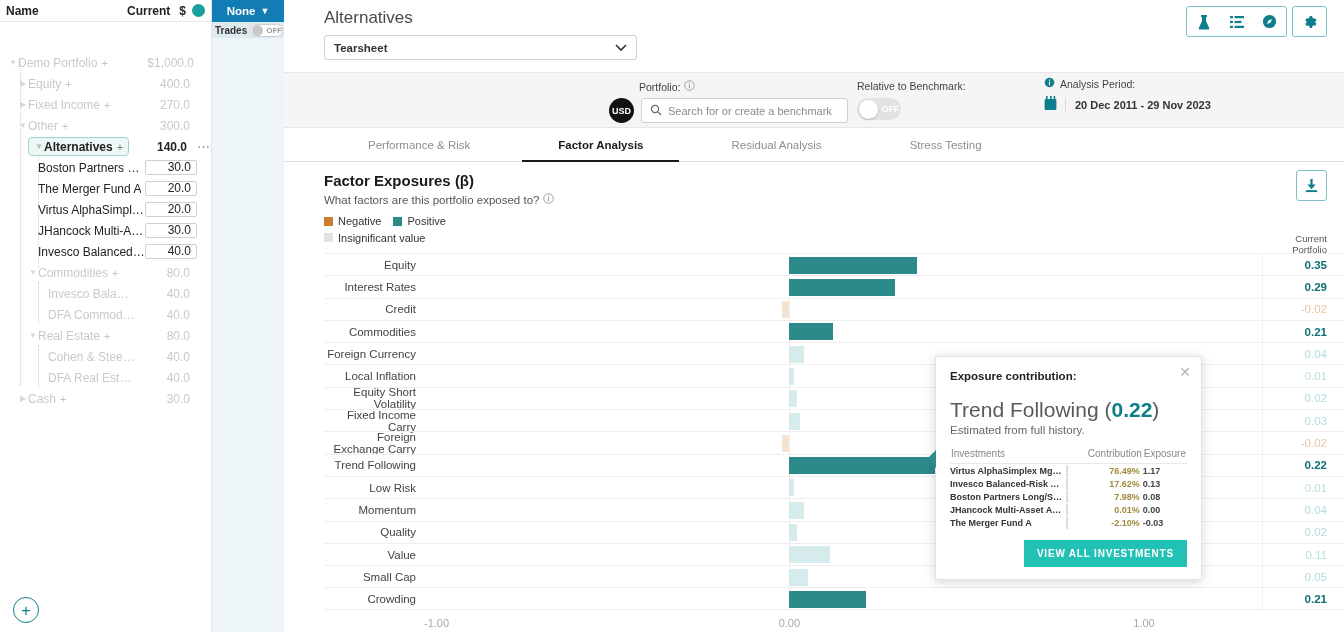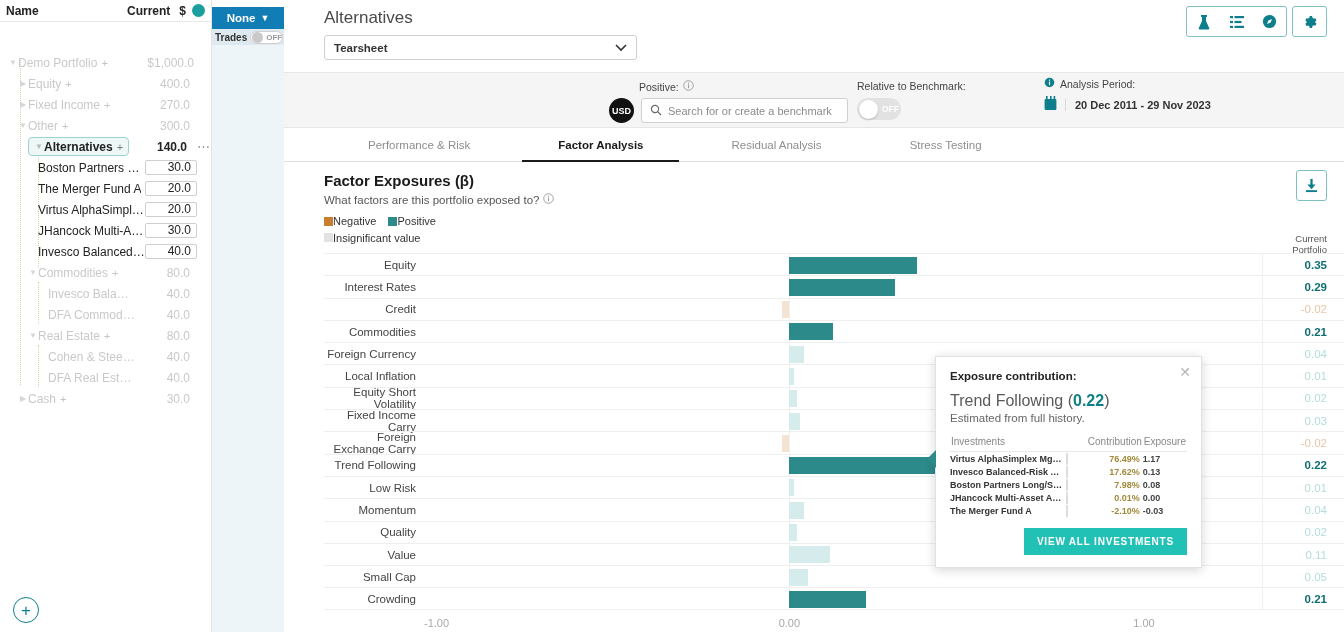--- a/index.html
+++ b/index.html
@@ -39,21 +39,21 @@
   .sel-pill { border:1px solid #9ed3d0; background:#ecf7f6; border-radius:4px;
               height:19px; display:flex; align-items:center; padding:0 5px; }
   .sel-wrap { display:flex; align-items:center; flex:1; min-width:0; }
   .dots { color:#7b7b7b; font-size:13px; letter-spacing:1px; margin-left:3px; }
   .guide { position:absolute; top:0; bottom:0; width:0; border-left:1px dotted #d9cfa8; }
   .addbtn { position:absolute; left:13px; bottom:9px; width:26px; height:26px; border-radius:50%;
             border:1.5px solid #0d7f8c; color:#0d7f8c; display:flex; align-items:center;
             justify-content:center; font-size:17px; line-height:1; background:#fff; }
 
   
-  .bluecol { width:72px; flex:0 0 72px; background:#eef5f9; position:relative;margin-top:7px; }
+  .bluecol { width:72px; flex:0 0 72px; background:#eef5f9; position:relative; }
   .bluehead { height:22px; background:#127cb4; color:#fff; display:flex; align-items:center;
               justify-content:center; font-weight:bold; font-size:11.5px; gap:5px; }
   .bluehead .cv { font-size:9px; }
   .trades { height:16px; background:#dfe9f0; display:flex; align-items:center;
             padding:0 3px; gap:3px; }
   .trades .lbl { font-weight:bold; font-size:10px; color:#333; }
   .tog { width:34px; height:13px; border-radius:7px; background:#fff; border:1px solid #cfcfcf;
          display:flex; align-items:center; position:relative; }
   .tog .knob { width:11px; height:11px; border-radius:50%; background:#c9c9c9; margin-left:1px; }
   .tog .off { font-size:8px; color:#9a9a9a; margin-left:3px; font-weight:bold; }
@@ -99,21 +99,21 @@
          font-size:11.5px; color:#8e8e8e; position:relative; }
   .tab.act { color:#1a1a1a; font-weight:bold; }
   .tab.act:after { content:""; position:absolute; left:8px; right:8px; bottom:-1px; height:2.5px;
                    background:#1a1a1a; }
 
   
   .panel { position:relative; padding:10px 0 0 40px; }
   .ctitle { font-size:15px; font-weight:bold; color:#1a1a1a; }
   .csub { margin-top:4px; font-size:11.5px; color:#555; display:flex; align-items:center; gap:4px; }
   .legend { margin-top:9px; font-size:11px; color:#333; }
-  .lg { display:inline-flex; align-items:center; margin-right:12px; }
+  .lg { display:inline-flex; align-items:center; gap:5px; margin-right:12px; }
   .sw { width:9px; height:9px; display:inline-block; }
   .dlbtn { position:absolute; right:17px; top:8px; width:31px; height:31px; border:1px solid #7fc0c5;
            border-radius:3px; display:flex; align-items:center; justify-content:center; color:#0d7f8c; }
 
   
   .chart { position:relative; margin-top:9px; }
   .chdr { position:absolute; right:0px; top:-20px; width:82px; text-align:right; padding-right:17px;
           font-size:9.5px; color:#555; line-height:11px; }
   .rows { position:relative; }
   .crow { height:22.3px; display:flex; align-items:center; border-top:1px solid #efefef; position:relative; }
@@ -131,21 +131,21 @@
   .axis { position:relative; height:26px; }
   .tick { position:absolute; font-size:11px; color:#a8a8a8; top:7px; }
   .vline { position:absolute; top:0; bottom:0; width:1px; background:#f0f0f0; }
 
   
   .tip { position:absolute; left:651px; top:356px; width:267px; background:#fff;
          border:1px solid #e2e2e2; box-shadow:0 2px 10px rgba(0,0,0,.17);
          padding:13px 14px 12px 14px; }
   .tip .x { position:absolute; right:10px; top:8px; color:#b5b5b5; font-size:14px; line-height:1; }
   .tip .h1 { font-size:11.5px; font-weight:bold; color:#222; }
-  .tip .h2 { font-size:16px; color:#5a5a5a; margin-top:10px; font-weight:normal; }
+  .tip .h2 { font-size:21px; color:#5a5a5a; margin-top:16px; font-weight:normal; }
   .tip .h2 b { color:#0f7f86; font-weight:bold; }
   .tip .h3 { font-size:11.5px; color:#666; margin-top:2px; }
   .ttab { margin-top:11px; width:100%; border-collapse:collapse; }
   .ttab th { font-size:10px; color:#888; font-weight:normal; padding-bottom:4px;
              border-bottom:1px solid #e8e8e8; }
   .ttab th.l { text-align:left; } .ttab th.r { text-align:right; }
   .ttab td { font-size:9px; font-weight:bold; color:#333; padding:1.6px 0; }
   .ttab td.nm { max-width:92px; white-space:nowrap; overflow:hidden; text-overflow:ellipsis; }
   .ttab td.ct { text-align:right; color:#a08a3a; padding-right:3px; }
   .ttab td.ex { color:#444; width:26px; }
@@ -363,21 +363,21 @@
             <svg width="15" height="15" viewBox="0 0 16 16" fill="#0d7f8c">
               <path d="M8 5.3a2.7 2.7 0 1 0 0 5.4 2.7 2.7 0 0 0 0-5.4zm6.2 3.5l1.3-1-1.3-2.3-1.6.5a5.9 5.9 0 0 0-1.5-.9L10.8 3H8.2l-.3 2.1a5.9 5.9 0 0 0-1.5.9l-1.6-.5L3.5 7.8l1.3 1a6 6 0 0 0 0 1.7l-1.3 1 1.3 2.3 1.6-.5c.45.37.96.67 1.5.88L8.2 16h2.6l.3-2.1c.54-.2 1.05-.5 1.5-.88l1.6.5 1.3-2.3-1.3-1a6 6 0 0 0 0-1.7z" transform="translate(0,-1)"></path>
             </svg>
           </div>
         </div>
       </div>
     </div>
 
     <div class="bmbar">
       <div class="bm-label">
-        <span>Positive:</span>
+        <span>Portfolio:</span>
         <span>
           <svg width="11" height="11" viewBox="0 0 12 12">
               <circle cx="6" cy="6" r="5.2" fill="none" stroke="#9a9a9a"></circle>
               <rect x="5.4" y="5" width="1.2" height="4" fill="#9a9a9a"></rect>
               <rect x="5.4" y="2.8" width="1.2" height="1.3" fill="#9a9a9a"></rect>
             </svg>
         </span>
       </div>
       <div class="usd">USD</div>
       <div class="bmfield">

